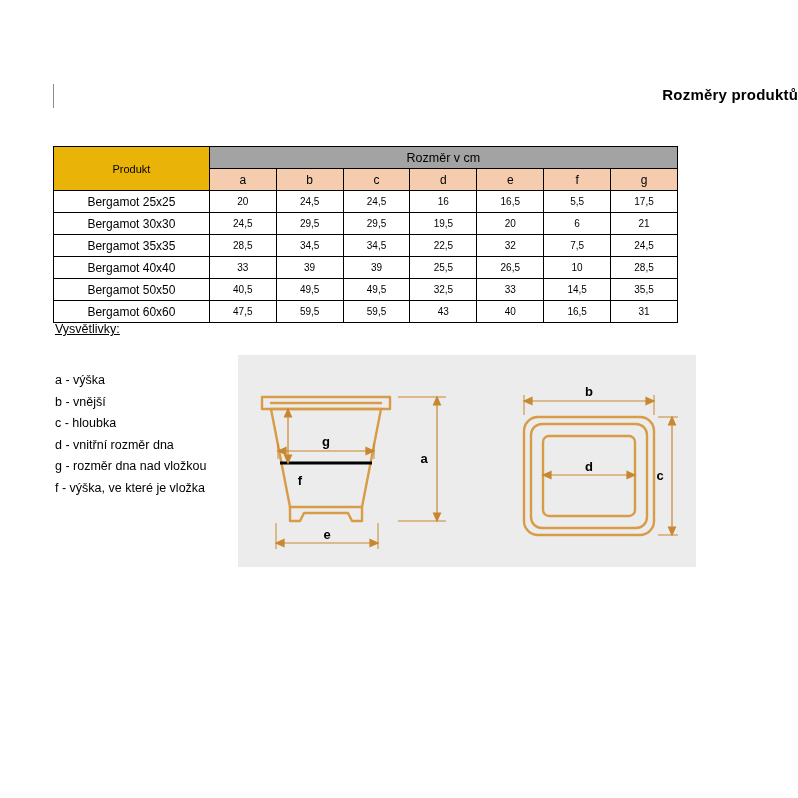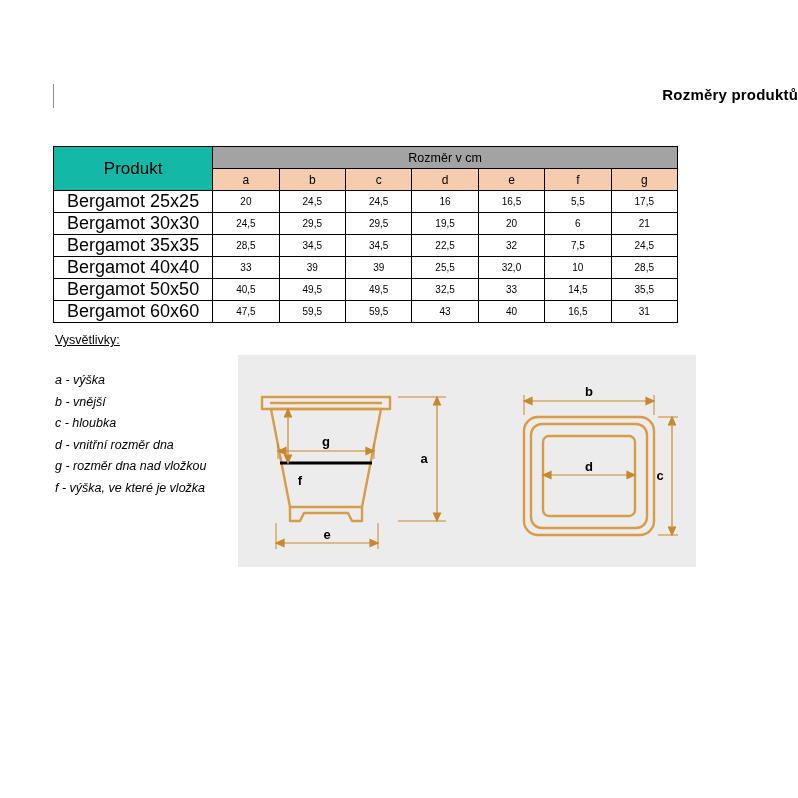--- a/index.html
+++ b/index.html
@@ -59,60 +59,59 @@
   }
   table.dims td, table.dims th {
     border: 1px solid #000000;
     padding: 0;
     height: 21px;
     text-align: center;
     font-weight: normal;
     vertical-align: middle;
   }
   th.hdr-produkt {
-    background: #14b8a6;
+    background: #eab308;
     width: 175px;
     height: 36px;
-    font-size: 17px;
+    font-size: 11px;
   }
   th.hdr-rozmer {
     background: #a3a3a3;
     height: 19px;
     font-size: 12.5px;
   }
   td.sub-hdr {
     background: #f5cdae;
     height: 18px;
     font-size: 12px;
   }
   td.prod-name {
     text-align: left;
     padding-left: 7px;
-    font-size: 18px;
+    font-size: 12px;
   }
   td.val {
     font-size: 10px;
     width: 75px;
   }
 
   
   .legend-title {
     position: absolute;
     left: 55px;
-    top: 333px;
+    top: 322px;
     font-size: 12.5px;
     text-decoration: underline;
   }
   .legend-list {
     position: absolute;
     left: 55px;
     top: 370px;
     font-size: 12.5px;
     line-height: 21.5px;
-    font-style: italic;
   }
   .legend-list div {
     white-space: nowrap;
   }
 
   
   .diagram {
     position: absolute;
     left: 238px;
     top: 355px;
@@ -180,21 +179,21 @@
           <td class="val">32</td>
           <td class="val">7,5</td>
           <td class="val">24,5</td>
         </tr>
         <tr>
           <td class="prod-name">Bergamot 40x40</td>
           <td class="val">33</td>
           <td class="val">39</td>
           <td class="val">39</td>
           <td class="val">25,5</td>
-          <td class="val">32,0</td>
+          <td class="val">26,5</td>
           <td class="val">10</td>
           <td class="val">28,5</td>
         </tr>
         <tr>
           <td class="prod-name">Bergamot 50x50</td>
           <td class="val">40,5</td>
           <td class="val">49,5</td>
           <td class="val">49,5</td>
           <td class="val">32,5</td>
           <td class="val">33</td>

